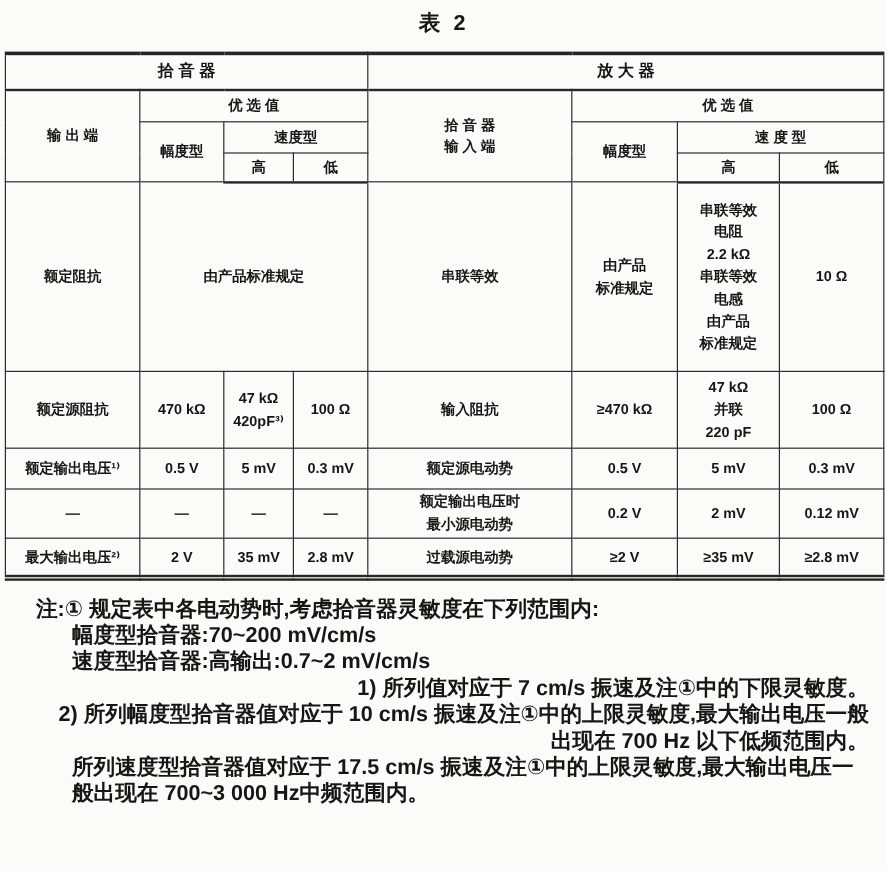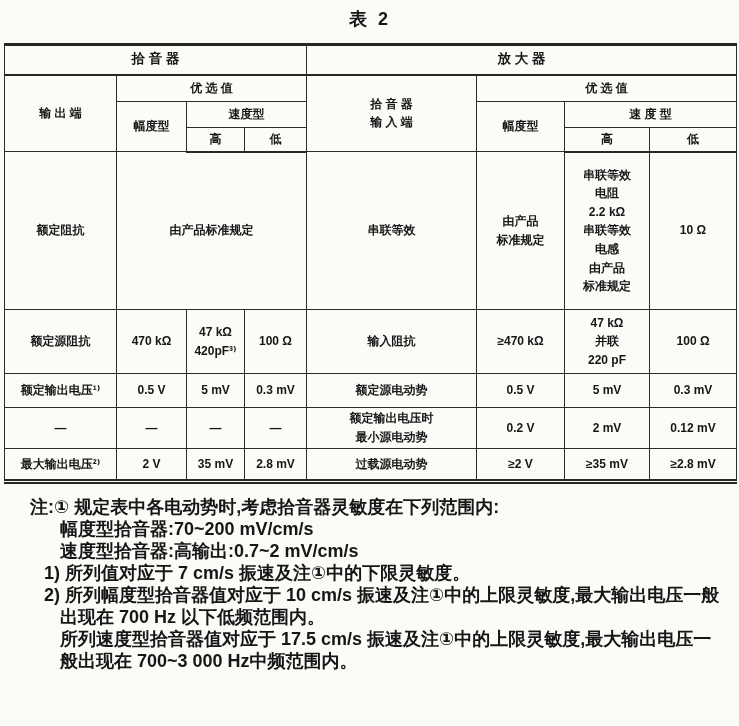--- a/index.html
+++ b/index.html
@@ -51,21 +51,21 @@
   .notes {
     margin-top: 11px;
     font-size: 18px;
     font-weight: bold;
     line-height: 22px;
     width: 720px;
   }
   .note-root { padding-left: 26px; }
   .note-l1   { padding-left: 56px; }
   .note-l2   { padding-left: 148px; }
-  .note-num  { padding-left: 56px; text-indent: -16px; }
+  .note-num  { padding-left: 56px; text-indent: -16px; text-align: right; }
 </style>
 </head>
 <body>
 
 <div class="page">
 
   <div class="doc-title">表 2</div>
 
   <table class="spec">
     <colgroup>

